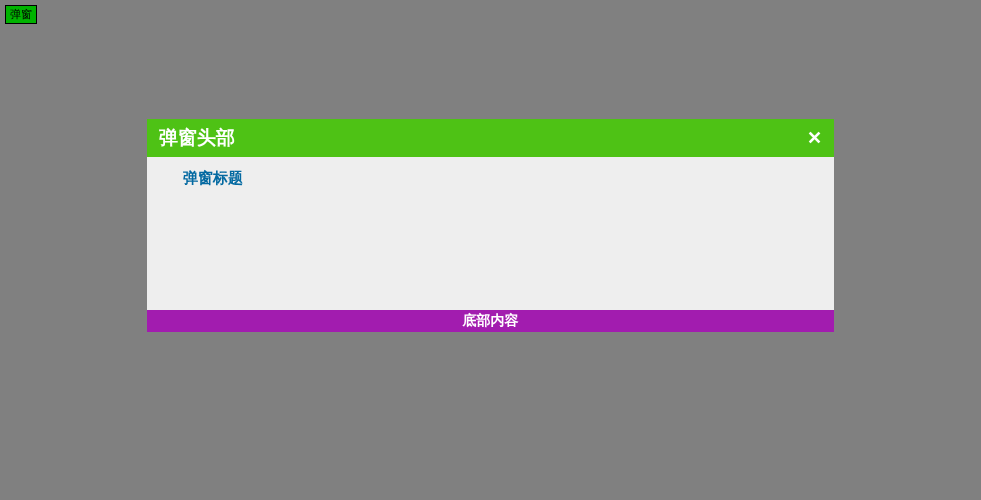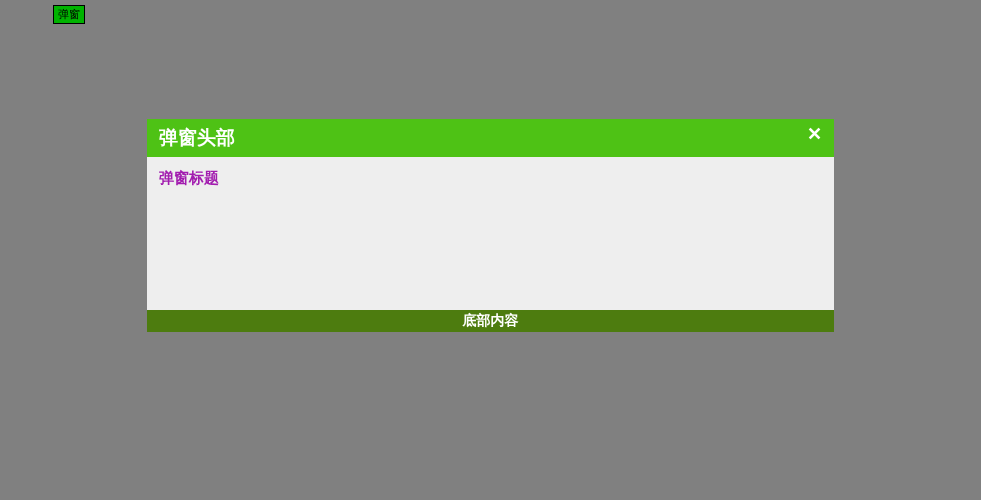--- a/index.html
+++ b/index.html
@@ -18,35 +18,34 @@
     .trigger-btn {
       position: absolute;
       top: 5px;
       left: 5px;
       background: #00b300;
       color: #000;
       border: 1px solid #000;
       padding: 1px 4px;
       font-size: 11px;
       cursor: pointer;
-      margin-left: 48px;
     }
     .modal {
       position: absolute;
       left: 147px;
       top: 119px;
       width: 687px;
       background: #fff;
     }
     .modal-header {
       background: #4ec215;
       padding: 6px 12px;
       display: flex;
       justify-content: space-between;
-      align-items: flex-start;
+      align-items: center;
     }
     .modal-header-title {
       color: #fff;
       font-size: 19px;
       font-weight: bold;
     }
     .modal-close {
       color: #fff;
       font-size: 18px;
       cursor: pointer;
@@ -55,40 +54,41 @@
     }
     .modal-body {
       background: #eeeeee;
       padding: 12px 12px 20px 12px;
       min-height: 153px;
       position: relative;
     }
     .modal-body-title {
       font-size: 15px;
       font-weight: bold;
-      color: #a21caf;
+      color: #0369a1;
       margin-bottom: 10px;
+      margin-left: 24px;
     }
     .modal-body-text {
       font-size: 12px;
       color: #333;
       line-height: 1.5;
     }
     .watermark {
       position: absolute;
       left: 50%;
       top: 95px;
       transform: translateX(-50%);
       color: #b8b8b8;
       font-size: 12px;
       font-family: "Courier New", monospace;
       letter-spacing: 0.5px;
     }
     .modal-footer {
-      background: #4d7c0f;
+      background: #a21caf;
       color: #fff;
       text-align: center;
       font-size: 14px;
       font-weight: bold;
       padding: 2px 0;
     }
   </style>
 </head>
 <body>
 

